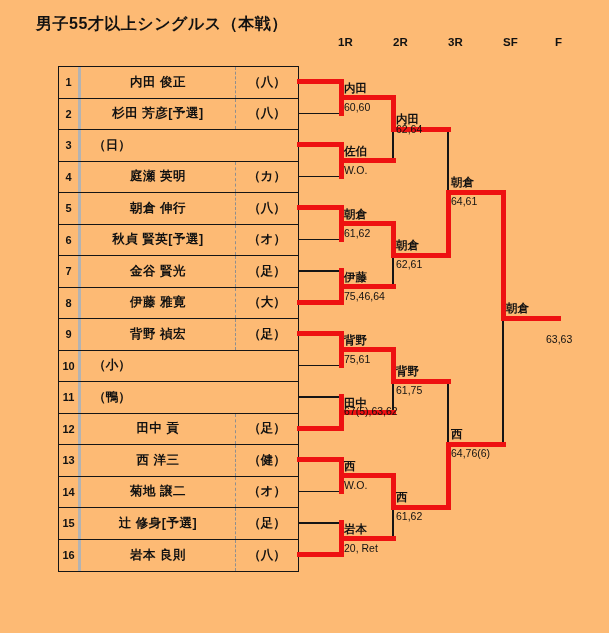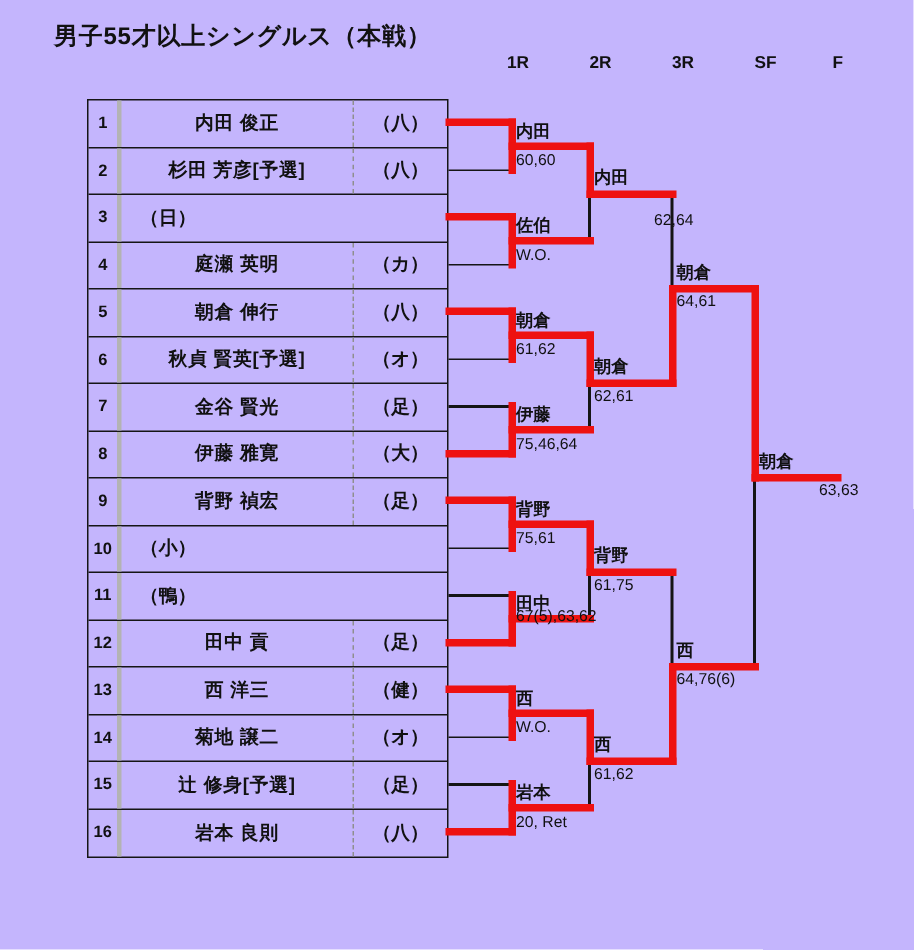--- a/index.html
+++ b/index.html
@@ -1,17 +1,17 @@
 <!DOCTYPE html>
 <html><head>
 <meta charset="utf-8">
 <style>
   html,body{margin:0;padding:0;background:#fff;}
   .stage{
-    position:relative;width:609px;height:633px;background:#c4b5fd;overflow:hidden;
+    position:relative;width:609px;height:633px;background:#fdba74;overflow:hidden;
     font-family:"Liberation Sans","DejaVu Sans",sans-serif;color:#111;
   }
   .title{
     position:absolute;left:36px;top:14px;font-size:16px;font-weight:bold;
     letter-spacing:0.5px;white-space:nowrap;
   }
   .round-header{position:absolute;top:36px;font-size:11.5px;font-weight:bold;}
   .draw-table{
     position:absolute;left:58px;top:66px;width:239px;border:1.5px solid #151515;
     box-sizing:content-box;
@@ -188,21 +188,21 @@
       <div class="bk" style="left: 296.5px; top: 551.75px; width: 47px; height: 5px; background: rgb(238, 17, 17); z-index: 4;"></div>
       <div class="bk" style="left: 338.5px; top: 520.25px; width: 5px; height: 36.5px; background: rgb(238, 17, 17); z-index: 4;"></div>
       <div class="bk" style="left: 338.5px; top: 536px; width: 57px; height: 5px; background: rgb(238, 17, 17); z-index: 4;"></div>
       <div class="wname" style="left: 344px; top: 523.5px;">岩本</div>
       <div class="wscore" style="left: 344px; top: 542.5px;">20, Ret</div>
       <div class="bk" style="left: 392.25px; top: 97.5px; width: 1.5px; height: 63px; background: rgb(21, 21, 21); z-index: 2;"></div>
       <div class="bk" style="left: 393px; top: 128.25px; width: 56px; height: 1.5px; background: rgb(21, 21, 21); z-index: 2;"></div>
       <div class="bk" style="left: 390.5px; top: 95px; width: 5px; height: 36.5px; background: rgb(238, 17, 17); z-index: 4;"></div>
       <div class="bk" style="left: 390.5px; top: 126.5px; width: 60px; height: 5px; background: rgb(238, 17, 17); z-index: 4;"></div>
       <div class="wname" style="left: 396px; top: 114px;">内田</div>
-      <div class="wscore" style="left: 396px; top: 142px; margin-left: 40px;">62,64</div>
+      <div class="wscore" style="left: 396px; top: 124px;">62,64</div>
       <div class="bk" style="left: 392.25px; top: 223.5px; width: 1.5px; height: 63px; background: rgb(21, 21, 21); z-index: 2;"></div>
       <div class="bk" style="left: 393px; top: 254.25px; width: 56px; height: 1.5px; background: rgb(21, 21, 21); z-index: 2;"></div>
       <div class="bk" style="left: 390.5px; top: 221px; width: 5px; height: 36.5px; background: rgb(238, 17, 17); z-index: 4;"></div>
       <div class="bk" style="left: 390.5px; top: 252.5px; width: 60px; height: 5px; background: rgb(238, 17, 17); z-index: 4;"></div>
       <div class="wname" style="left: 396px; top: 240px;">朝倉</div>
       <div class="wscore" style="left: 396px; top: 259px;">62,61</div>
       <div class="bk" style="left: 392.25px; top: 349.5px; width: 1.5px; height: 63px; background: rgb(21, 21, 21); z-index: 2;"></div>
       <div class="bk" style="left: 393px; top: 380.25px; width: 56px; height: 1.5px; background: rgb(21, 21, 21); z-index: 2;"></div>
       <div class="bk" style="left: 390.5px; top: 347px; width: 5px; height: 36.5px; background: rgb(238, 17, 17); z-index: 4;"></div>
       <div class="bk" style="left: 390.5px; top: 378.5px; width: 60px; height: 5px; background: rgb(238, 17, 17); z-index: 4;"></div>
@@ -224,15 +224,15 @@
       <div class="bk" style="left: 448px; top: 443.25px; width: 56px; height: 1.5px; background: rgb(21, 21, 21); z-index: 2;"></div>
       <div class="bk" style="left: 445.5px; top: 441.5px; width: 5px; height: 68px; background: rgb(238, 17, 17); z-index: 4;"></div>
       <div class="bk" style="left: 445.5px; top: 441.5px; width: 60px; height: 5px; background: rgb(238, 17, 17); z-index: 4;"></div>
       <div class="wname" style="left: 451px; top: 429px;">西</div>
       <div class="wscore" style="left: 451px; top: 448px;">64,76(6)</div>
       <div class="bk" style="left: 502.25px; top: 192px; width: 1.5px; height: 252px; background: rgb(21, 21, 21); z-index: 2;"></div>
       <div class="bk" style="left: 503px; top: 317.25px; width: 55px; height: 1.5px; background: rgb(21, 21, 21); z-index: 2;"></div>
       <div class="bk" style="left: 500.5px; top: 189.5px; width: 5px; height: 131px; background: rgb(238, 17, 17); z-index: 4;"></div>
       <div class="bk" style="left: 500.5px; top: 315.5px; width: 60px; height: 5px; background: rgb(238, 17, 17); z-index: 4;"></div>
       <div class="wname" style="left: 506px; top: 303px;">朝倉</div>
-      <div class="wscore" style="left: 506px; top: 322px; padding-left: 40px;">63,63</div>
+      <div class="wscore" style="left: 506px; top: 334px; padding-left: 40px;">63,63</div>
     </div>
 </div>
 
 </body></html>

